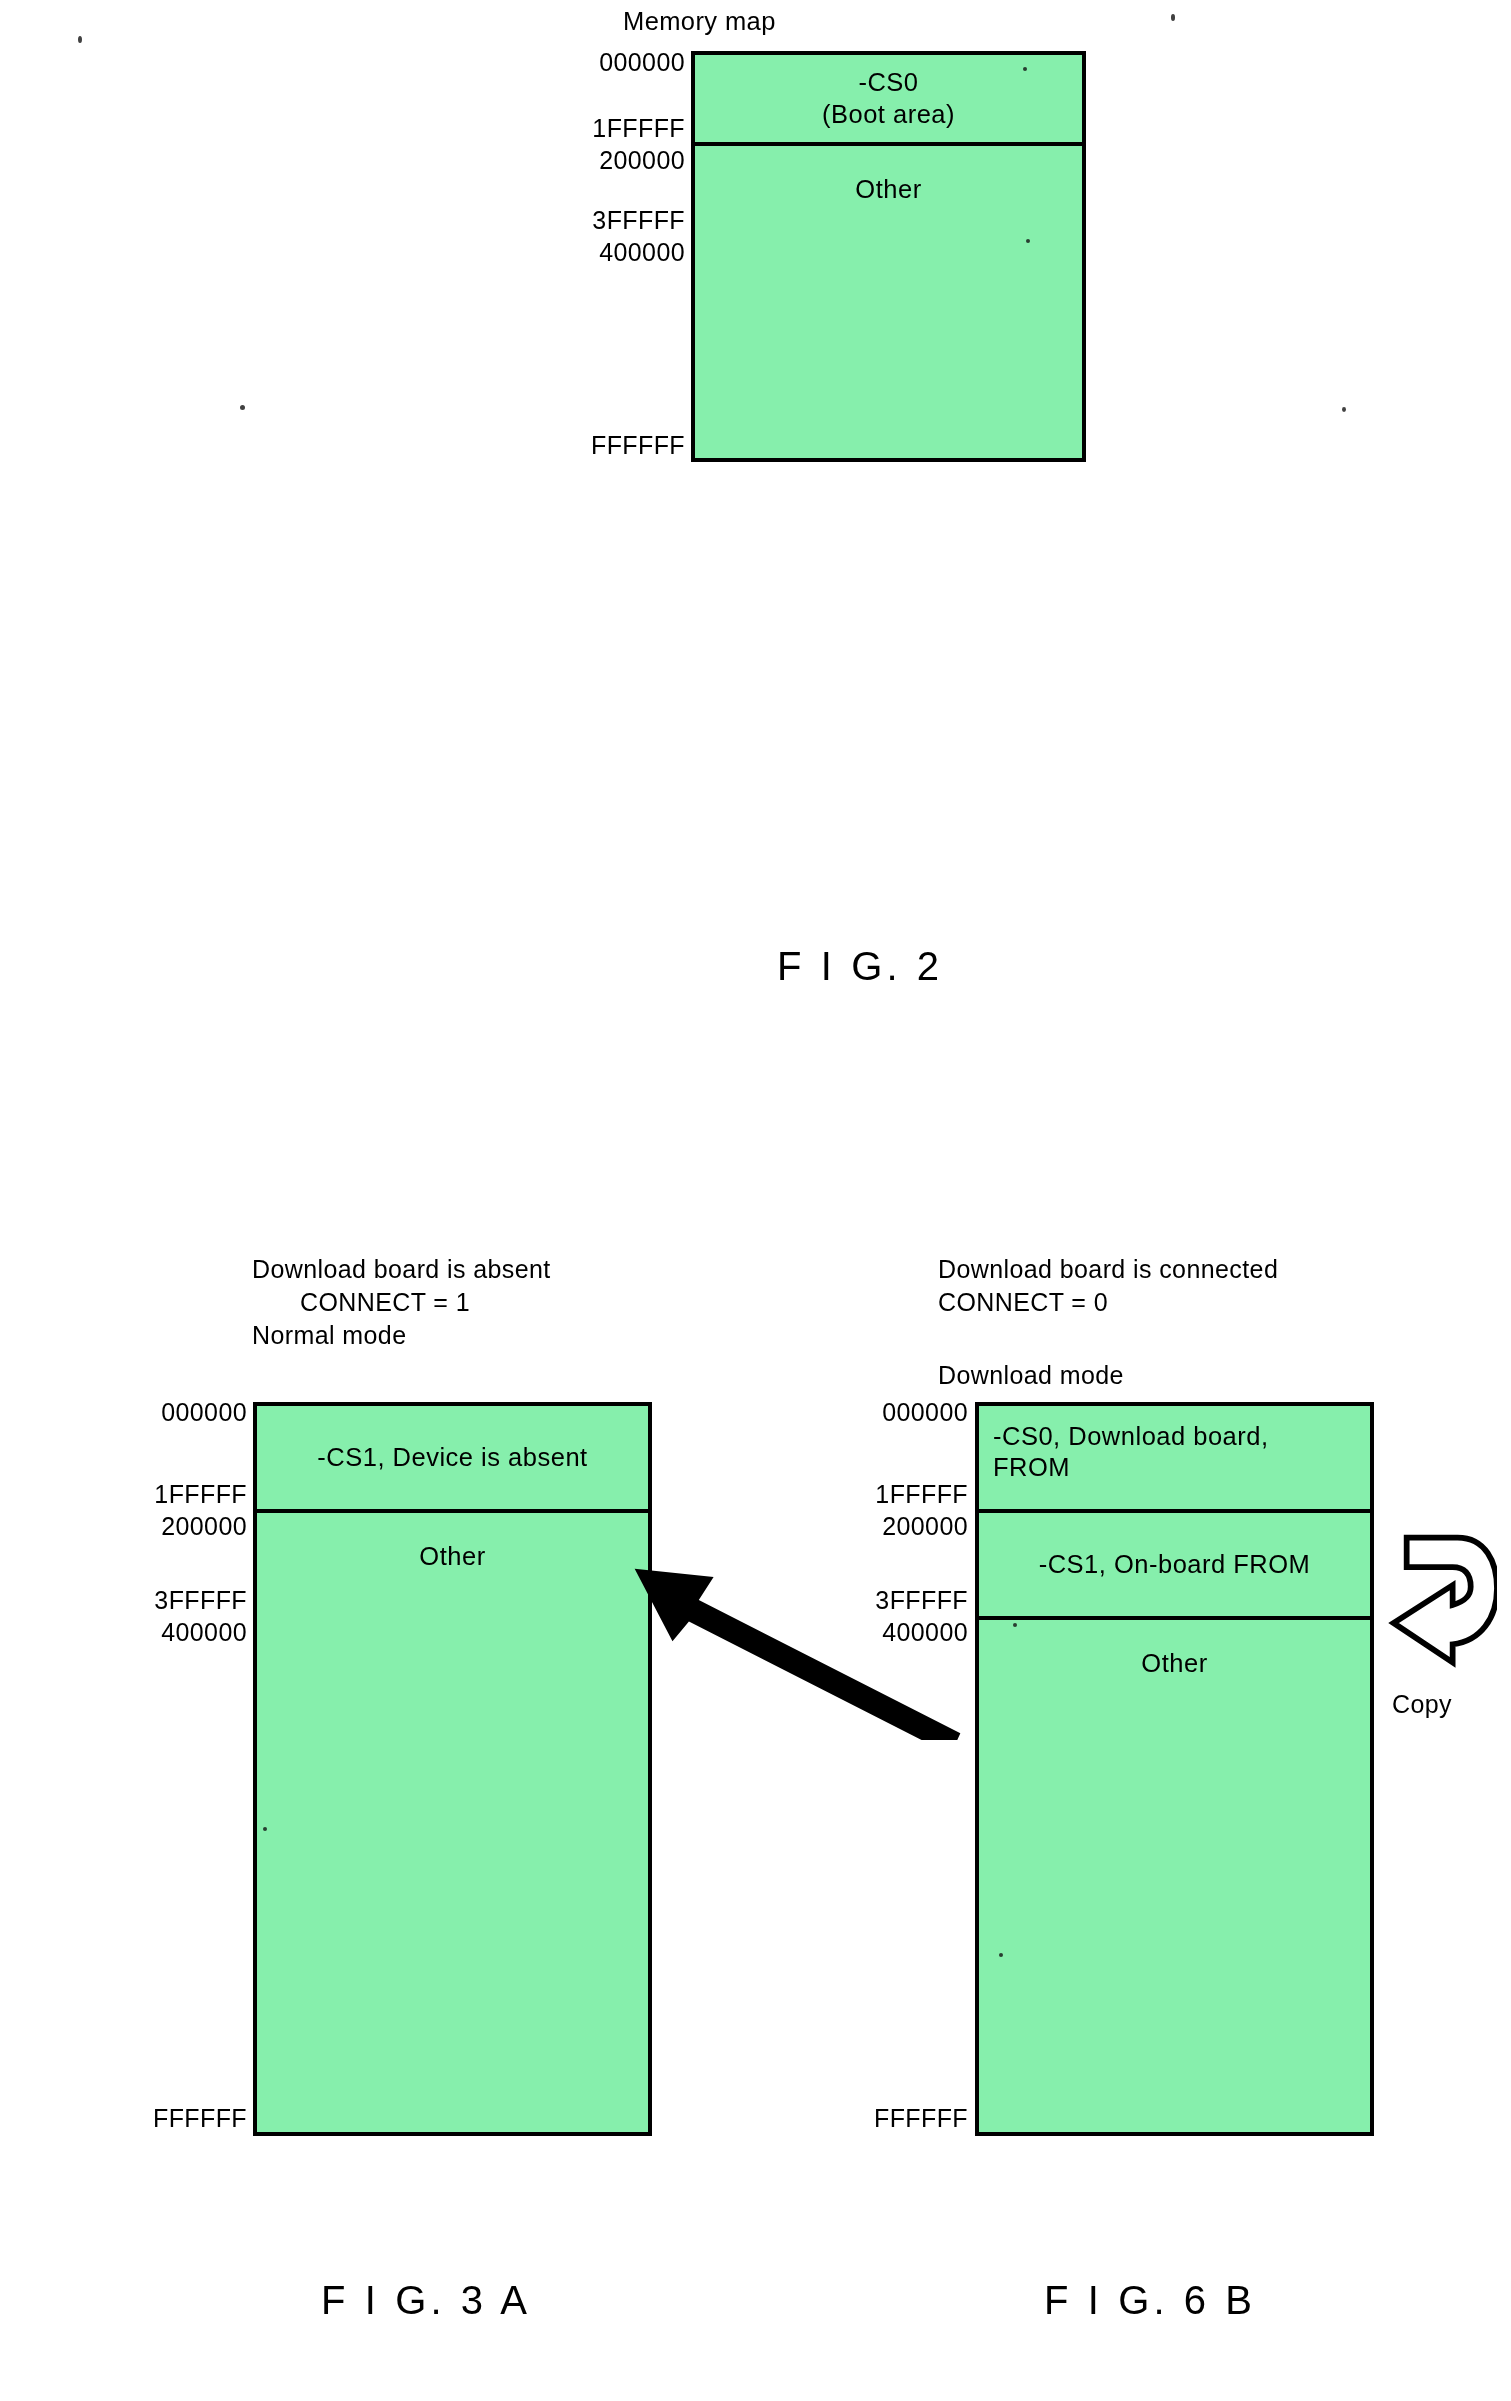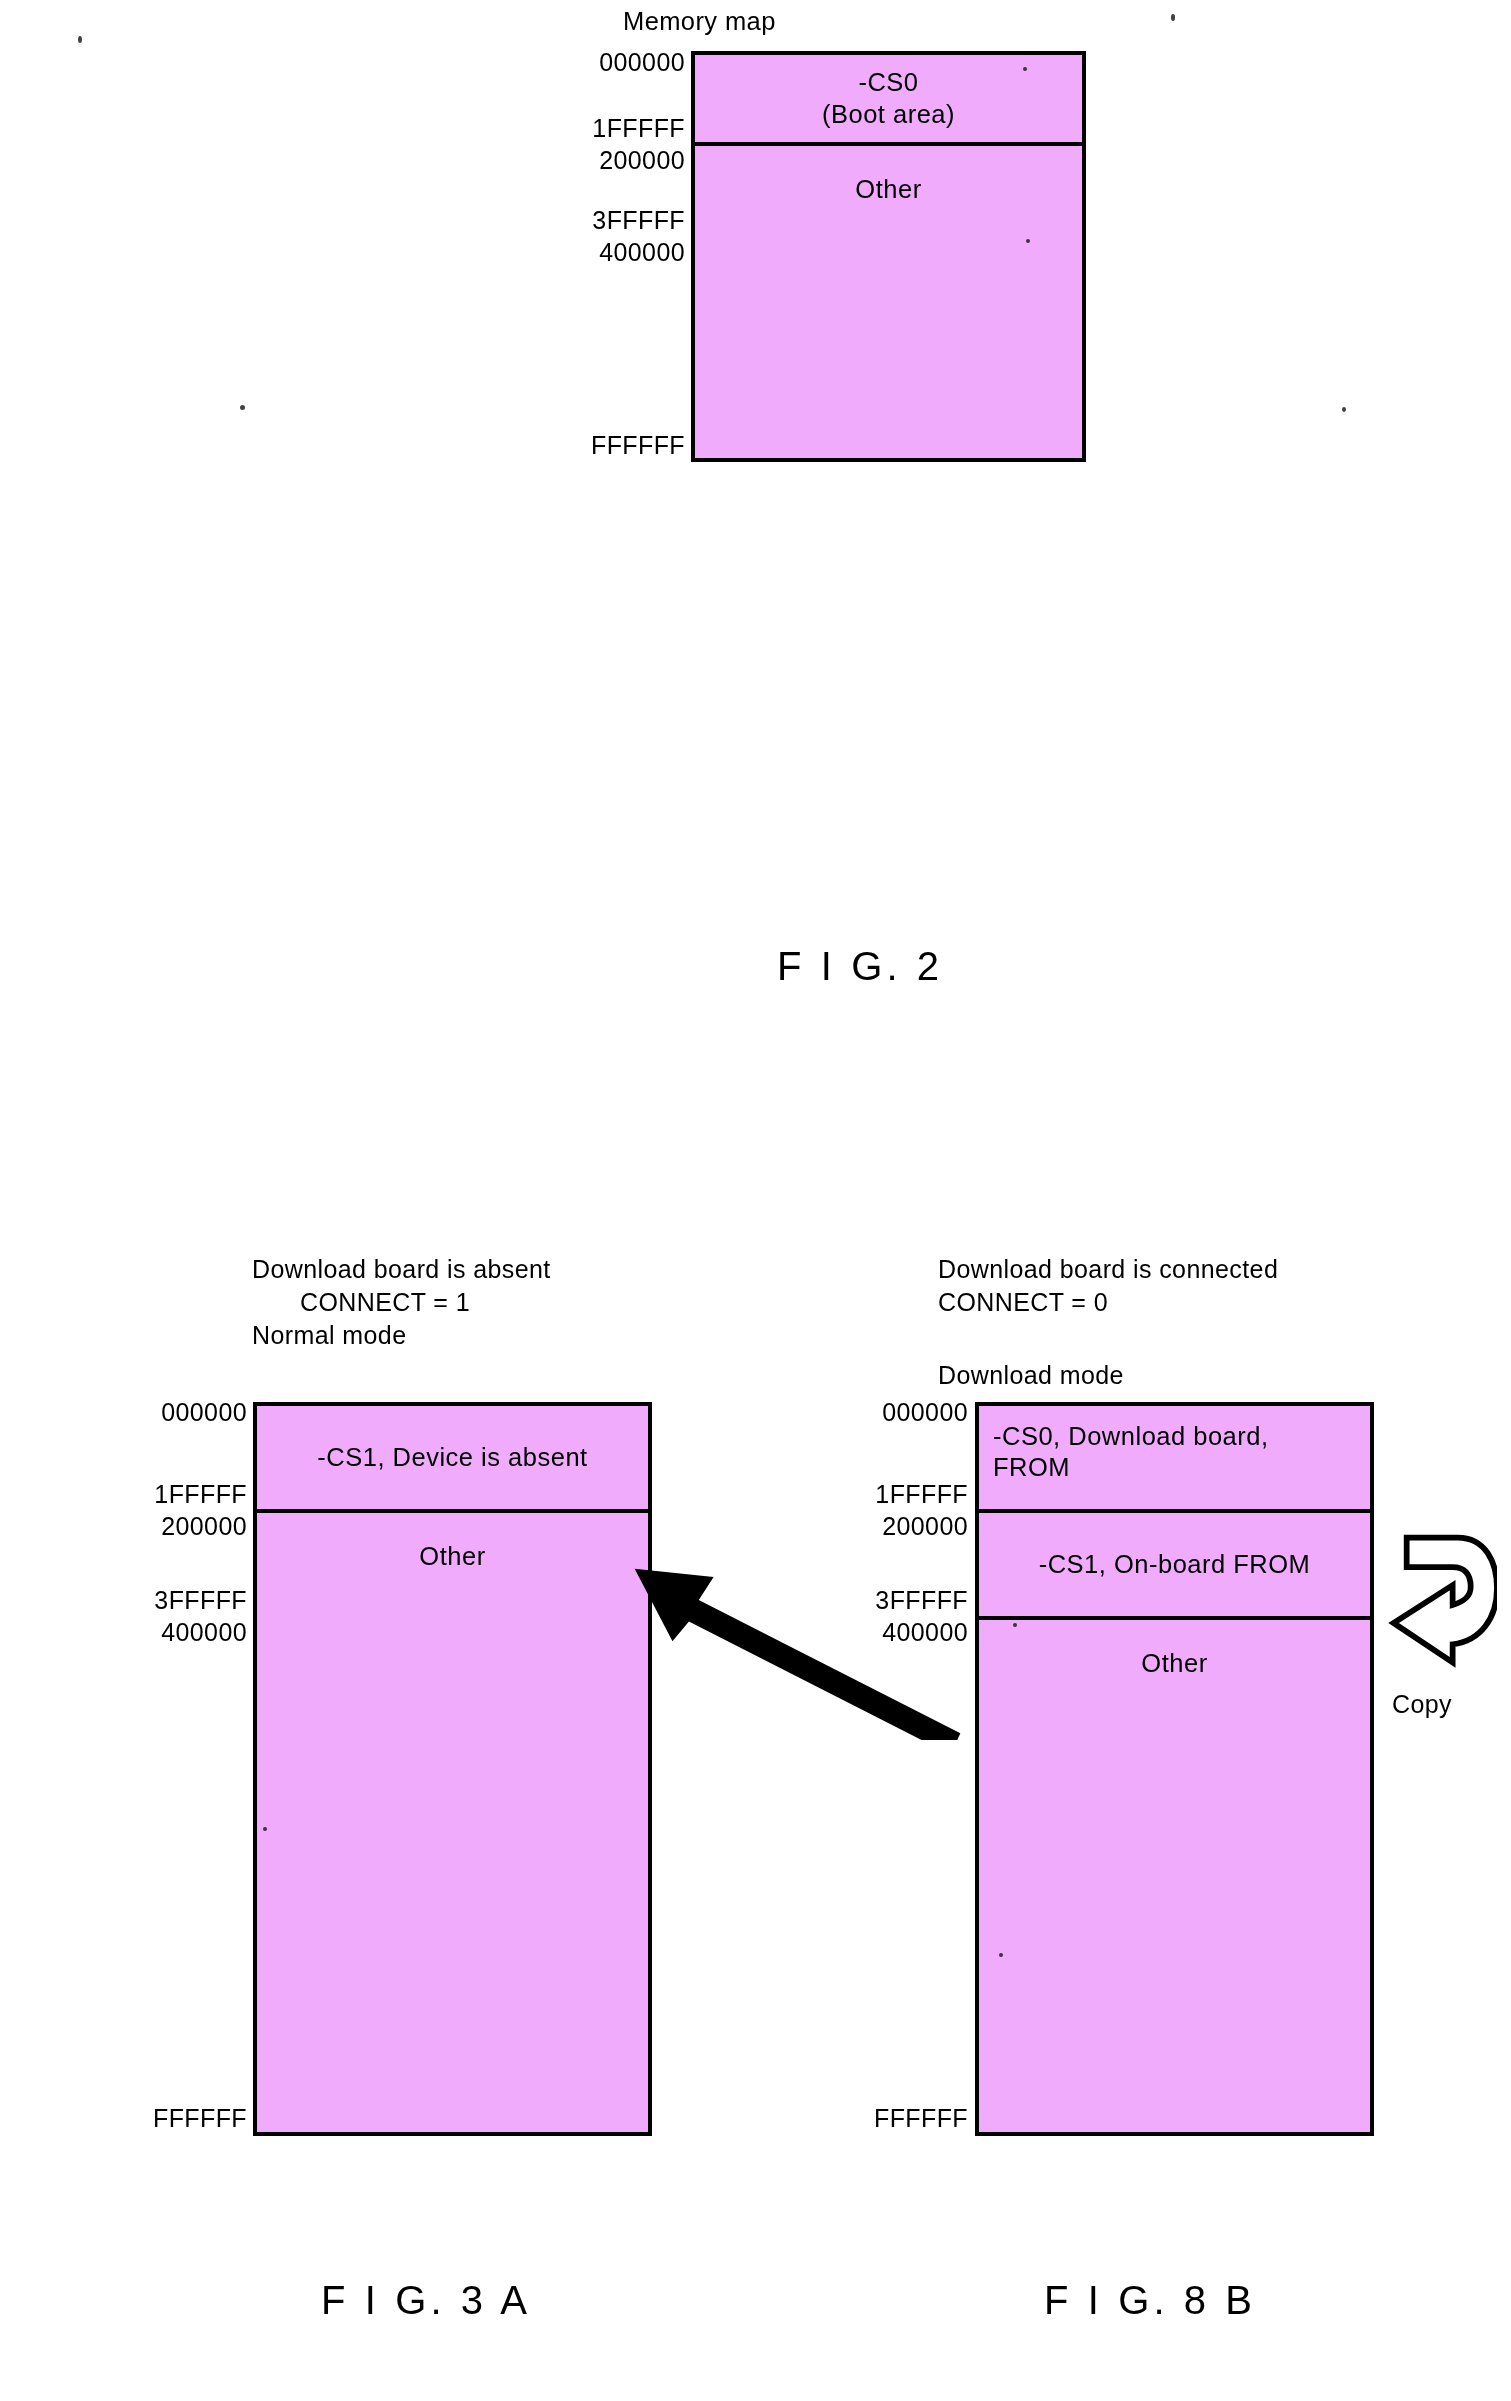--- a/index.html
+++ b/index.html
@@ -18,21 +18,21 @@
   }
 
   
   .abs { position: absolute; }
 
   
   .memmap {
     position: absolute;
     border: 4.1px solid #000;
     box-sizing: border-box;
-    background: #f0abfc;
+    background: #86efac;
   }
   .memrow {
     position: relative;
     box-sizing: border-box;
     display: flex;
     align-items: center;
     justify-content: center;
     text-align: center;
   }
   .memrow.divider-bottom { border-bottom: 4.1px solid #000; }
@@ -150,21 +150,21 @@
     <span class="rowlabel t-row" style="text-align:left; padding-left:14px;">-CS0, Download board,<br>FROM</span>
   </div>
   <div class="memrow divider-bottom" style="height:107px;">
     <span class="rowlabel t-row">-CS1, On-board FROM</span>
   </div>
   <div class="memrow" style="height:512px; align-items:flex-start; padding-top:28px;">
     <span class="rowlabel t-row">Other</span>
   </div>
 </div>
 
-<div class="figcaption t-cap" style="left:1044px; top:2278px;">F I G. 8 B</div>
+<div class="figcaption t-cap" style="left:1044px; top:2278px;">F I G. 6 B</div>
 
 <svg class="abs" style="left:633px; top:1526px;" width="329" height="214" viewBox="0 0 400 260">
   <polygon points="2,52 98,62 80,90 398,252 386,278 68,116 48,140" fill="#000000"></polygon>
 </svg>
 
 <svg class="abs" style="left:1382px; top:1531px;" width="115" height="156" viewBox="0 0 140 190">
   <path d="M 30 8
            L 92 8
            C 126 8 140 38 140 70
            C 140 106 120 134 86 138

